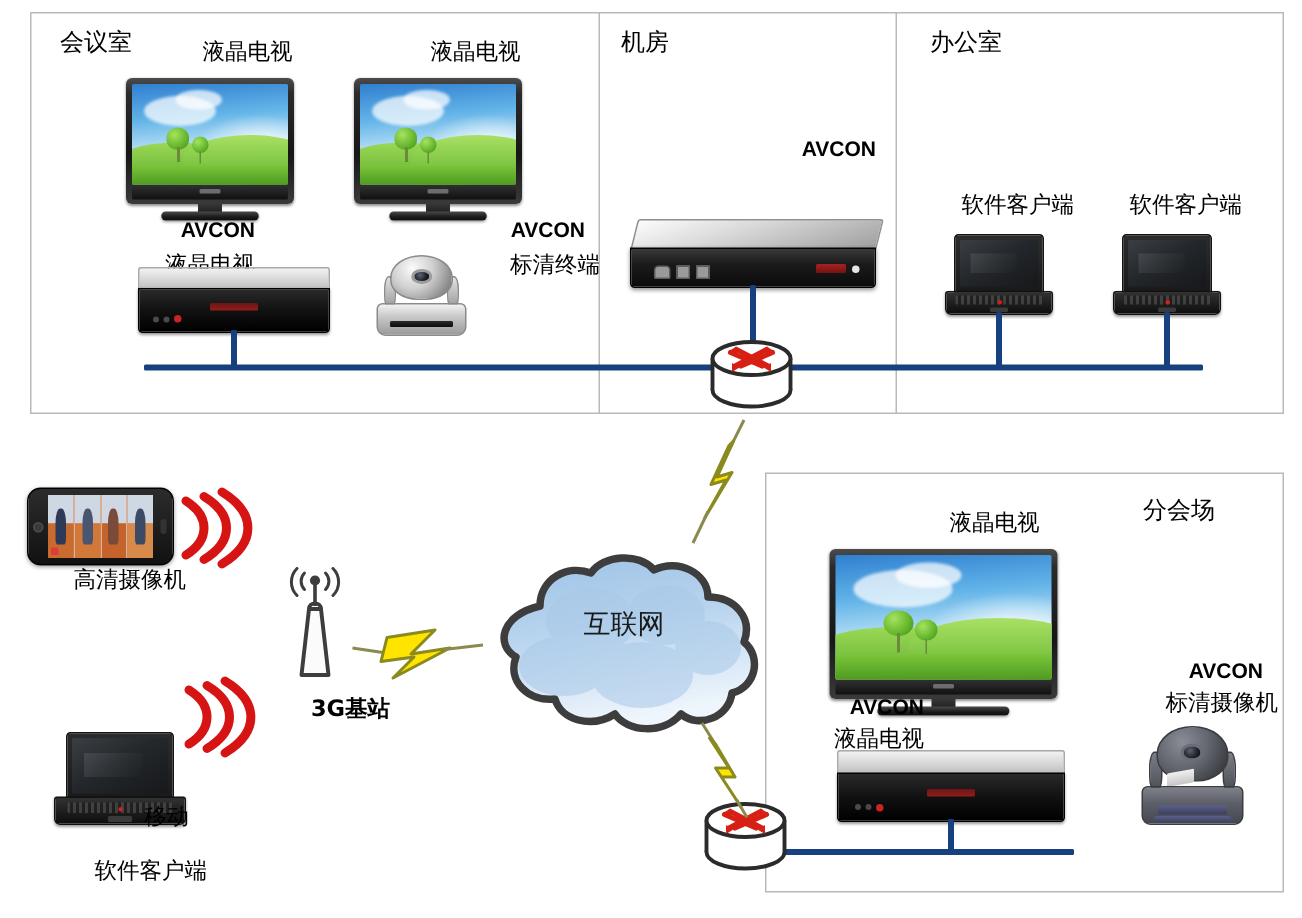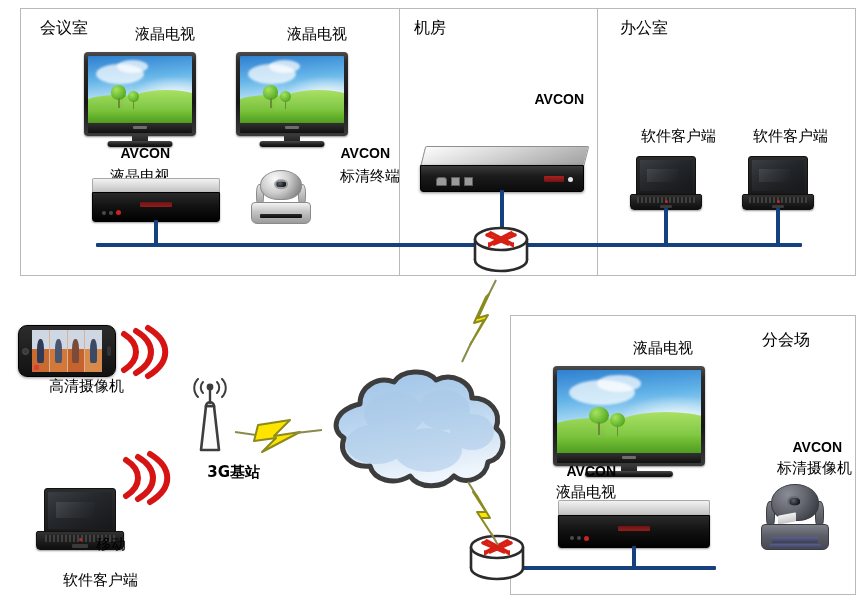--- a/index.html
+++ b/index.html
@@ -440,20 +440,21 @@
                C126,122 102,120 94,108 C78,118 58,112 54,98
                C36,100 22,86 28,70 C14,62 18,42 44,36 Z" fill="url(#cg)" stroke="#3d3d3d" stroke-width="5" stroke-linejoin="round"></path>
       <g fill="#a9c9e8" opacity="0.55">
         <ellipse cx="78" cy="46" rx="30" ry="22"></ellipse>
         <ellipse cx="128" cy="42" rx="26" ry="20"></ellipse>
         <ellipse cx="60" cy="76" rx="30" ry="20"></ellipse>
         <ellipse cx="112" cy="82" rx="34" ry="22"></ellipse>
         <ellipse cx="156" cy="64" rx="22" ry="18"></ellipse>
       </g>
     </svg>
+    <div class="cloud-label" style="top:36px;">互联网</div>
   </div>
 
   <div class="phone" style="left:18px;top:325px;width:98px;height:52px;">
     <div class="vscr">
       <div class="tile">
           <div class="sky"></div>
           <div class="body" style="background:#c96a2e;"></div>
         <div class="person" style="background:#2f3a58;"></div>
         </div>
       <div class="tile">

